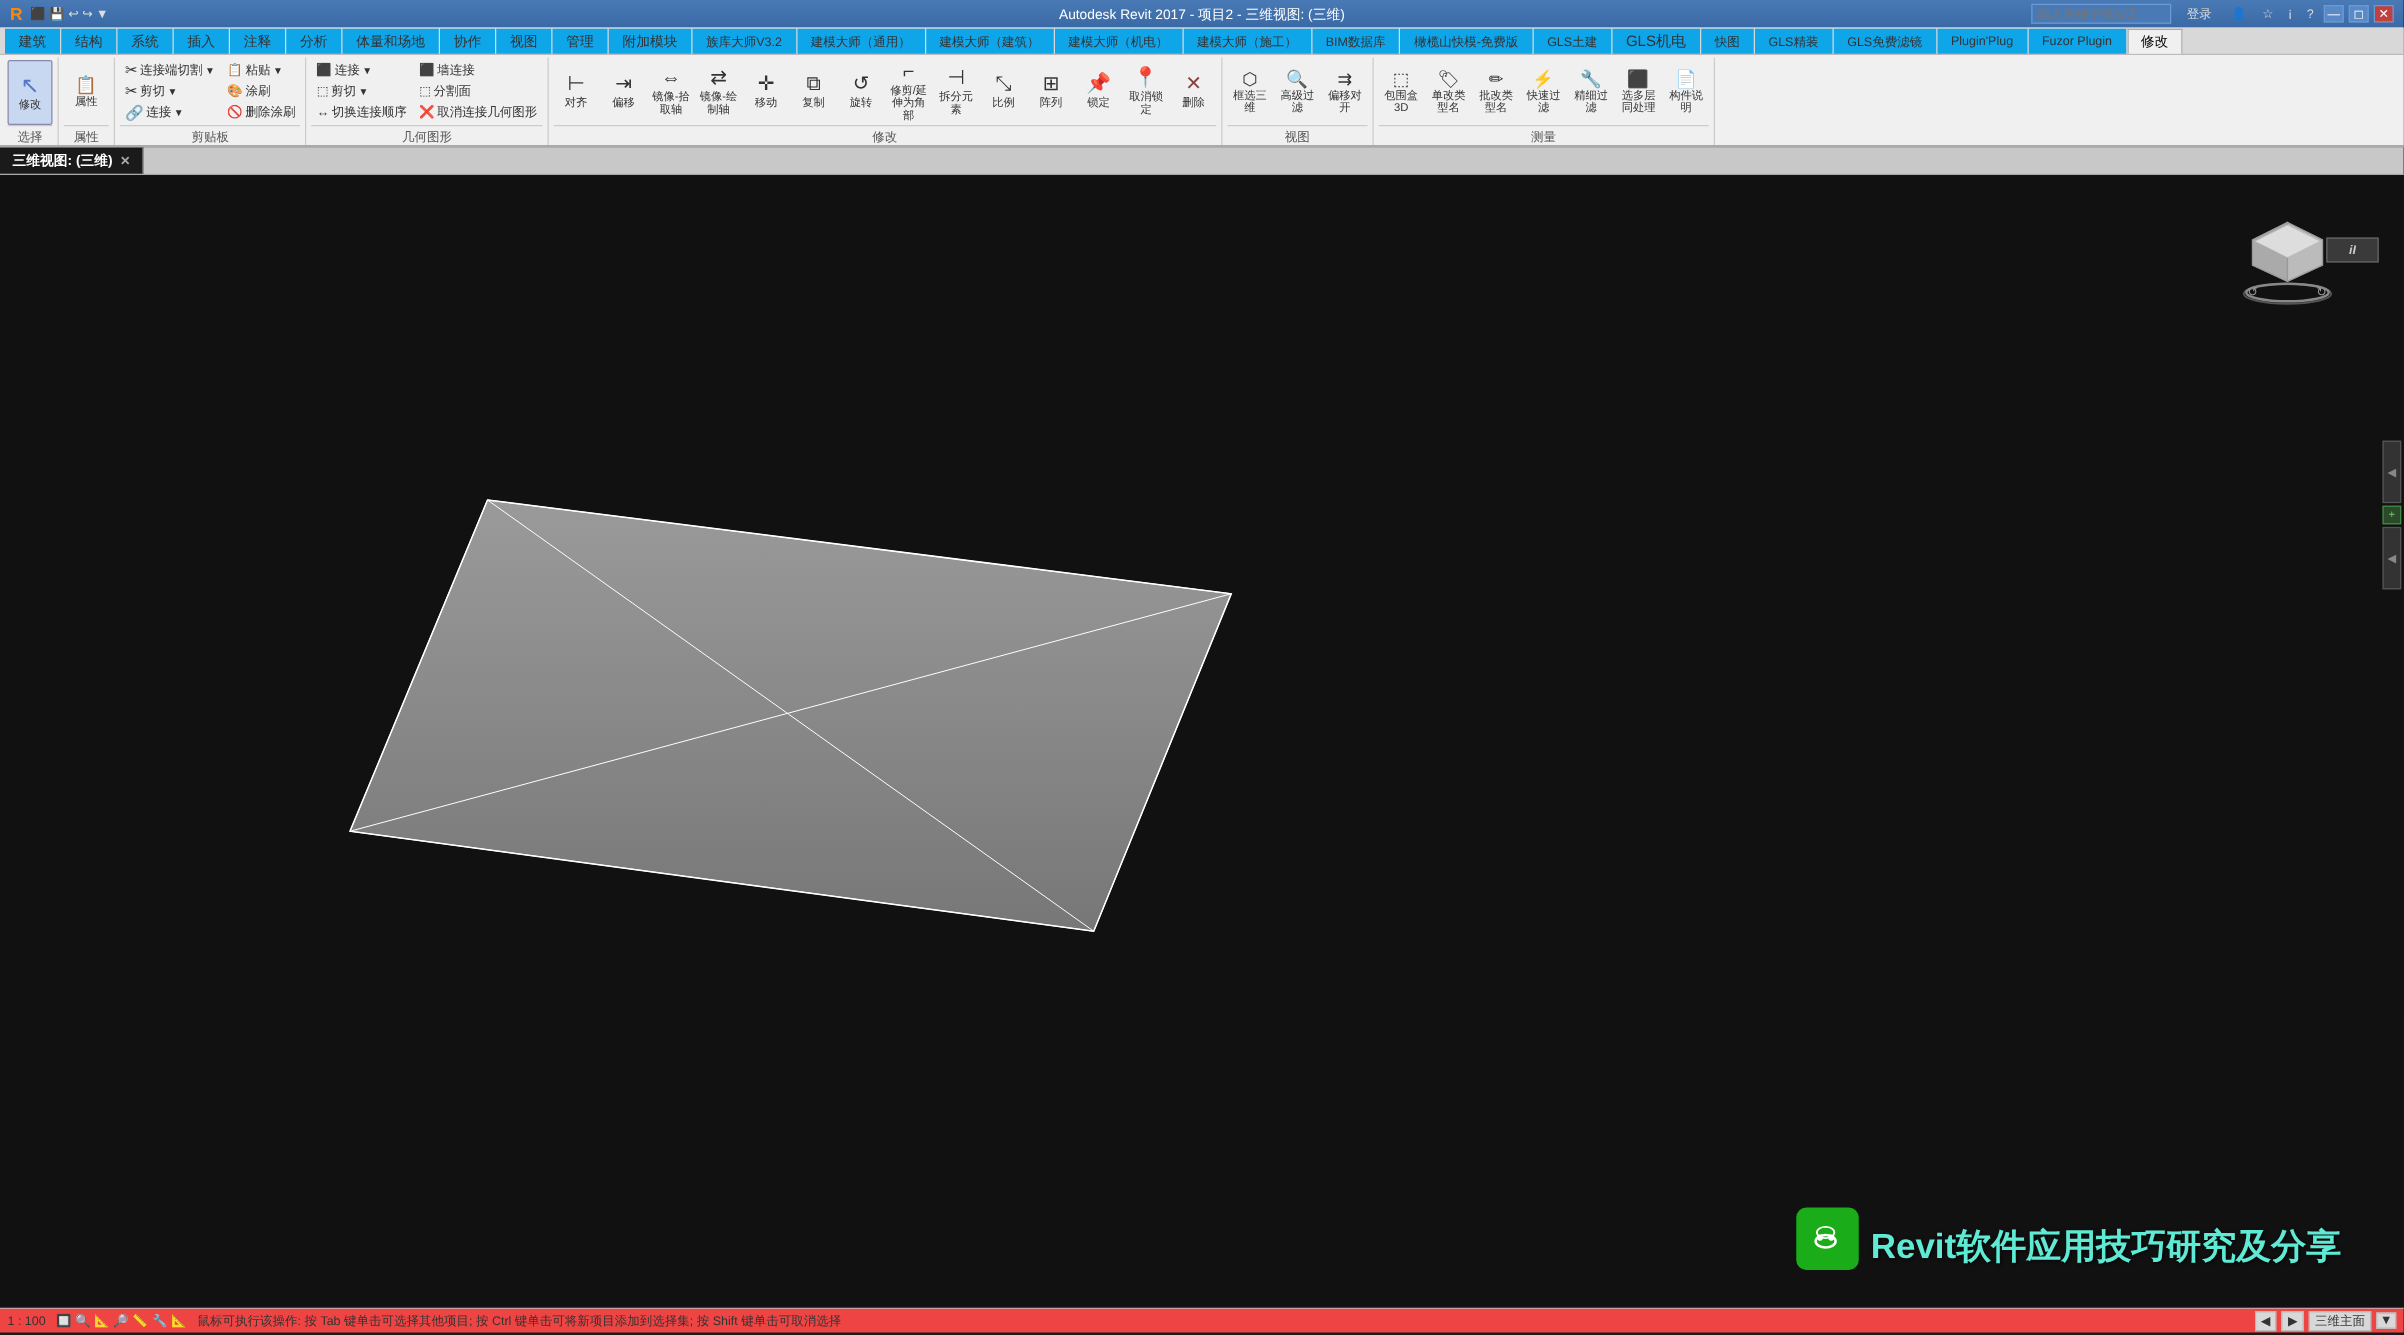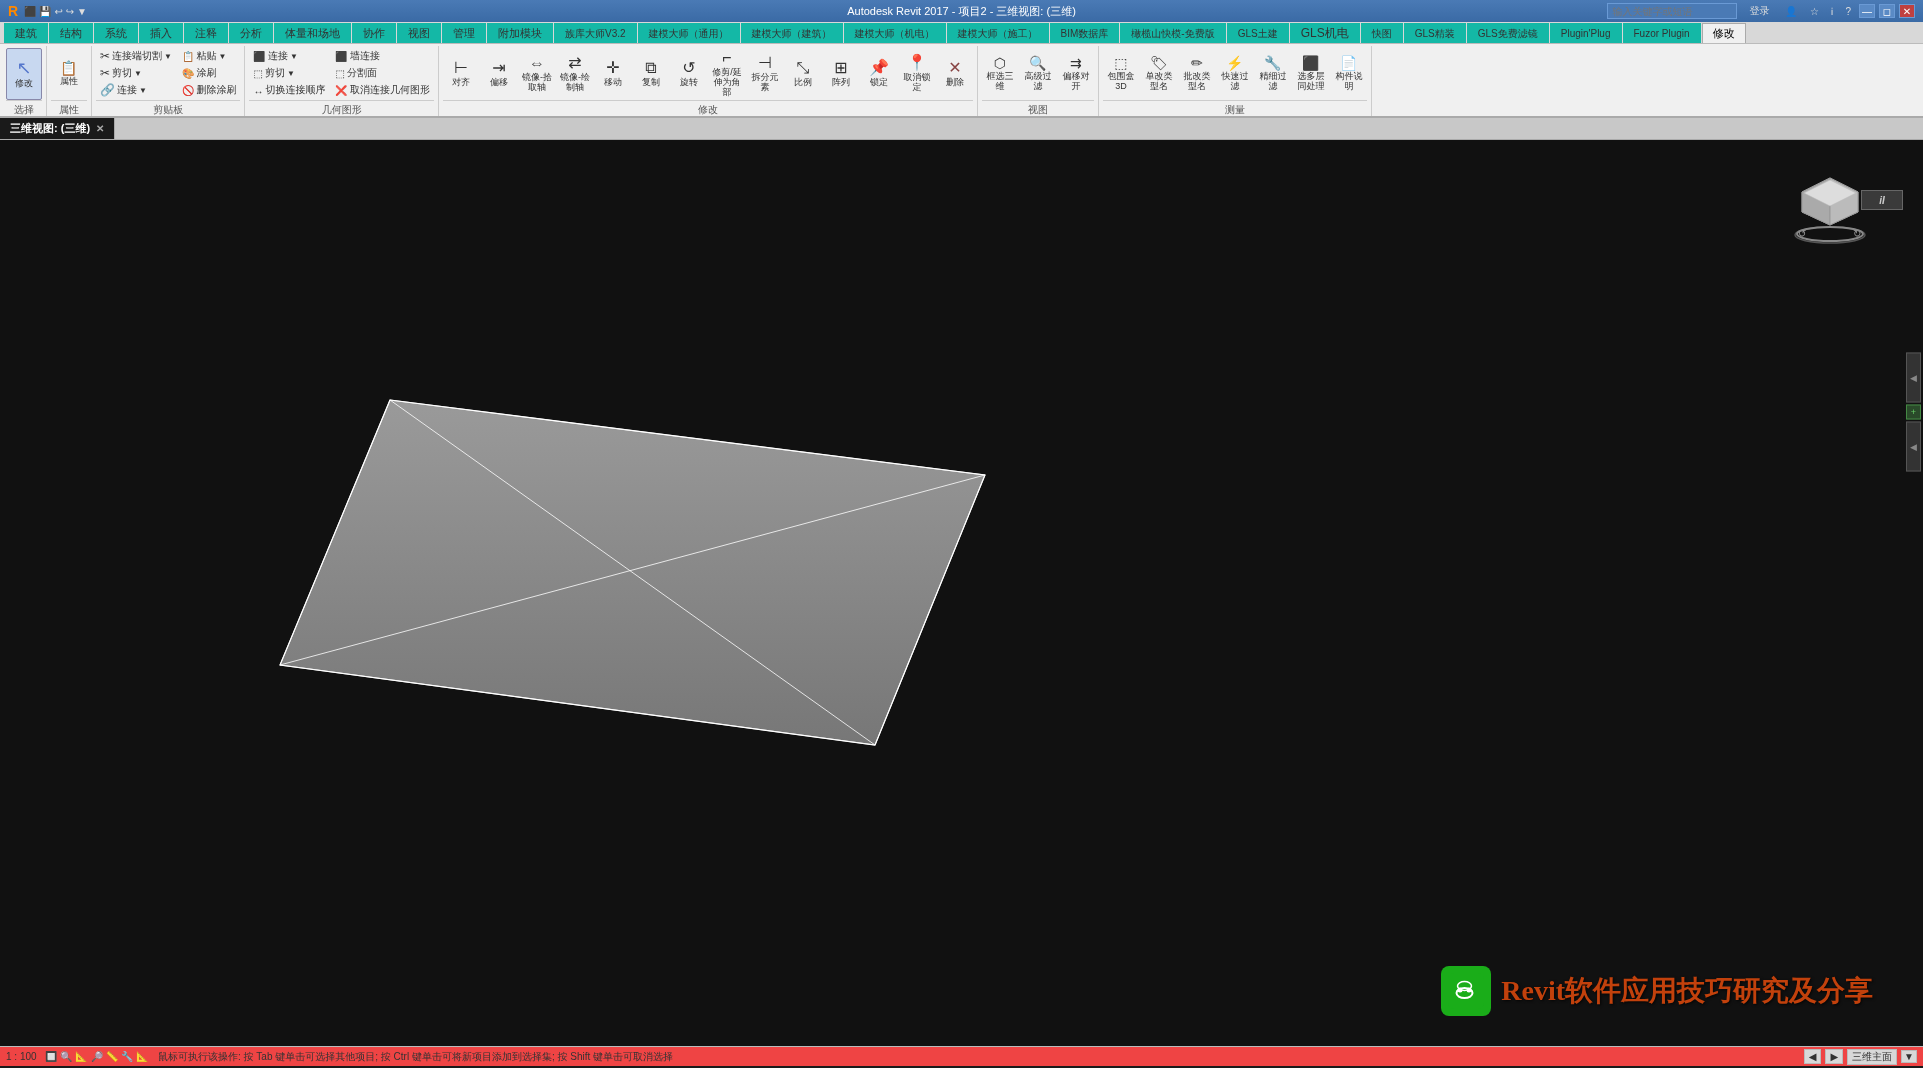--- a/index.html
+++ b/index.html
@@ -72,21 +72,21 @@
       padding: 0 4px;
       gap: 1px;
     }
     .ribbon-tab {
       padding: 2px 10px;
       font-size: 11px;
       color: #333;
       cursor: pointer;
       border: 1px solid transparent;
       border-bottom: none;
-      background: #14b8a6;
+      background: #0ea5e9;
       height: 20px;
       display: flex;
       align-items: center;
     }
     .ribbon-tab.active {
       background: #f0f0f0;
       border-color: #aaa;
       color: #000;
     }
 
@@ -199,27 +199,26 @@
       width: 80px;
       height: 80px;
     }
 
     
     #watermark {
       position: absolute;
       bottom: 30px;
       right: 50px;
       display: flex;
-      align-items: center;
+      align-items: flex-end;
       gap: 10px;
-      color: #c2410c;
+      color: #5eead4;
       font-size: 28px;
       font-weight: bold;
       text-shadow: 1px 1px 3px rgba(0,0,0,0.8);
-      font-family: Liberation Serif, serif;
     }
     #watermark .wechat-icon {
       width: 50px;
       height: 50px;
       background: #1aad19;
       border-radius: 8px;
       display: flex;
       align-items: center;
       justify-content: center;
       font-size: 30px;
@@ -346,21 +345,21 @@
 
 <div id="titlebar">
   <div class="title-left">
     <span style="font-size:14px;font-weight:bold;color:#ff8800;">R</span>
     <span style="font-size:10px;color:#ddd;">
       ⬛ 💾 ↩ ↪ ▼
     </span>
   </div>
   <div class="title-center">Autodesk Revit 2017 - 项目2 - 三维视图: (三维)</div>
   <div class="title-right">
-    <input type="text" style="width: 130px; height: 16px; font-size: 10px; padding: 0px 4px; background: rgb(74, 122, 181); border: 1px solid rgb(106, 154, 213); color: rgb(204, 204, 204);" placeholder="输入关键字或短语">
+    <input type="text" style="width: 112px; height: 16px; font-size: 10px; padding: 0px 4px; background: rgb(74, 122, 181); border: 1px solid rgb(106, 154, 213); color: rgb(204, 204, 204);" placeholder="输入关键字或短语">
     <span style="font-size:10px;color:#ddd;margin:0 8px;">登录</span>
     <span style="font-size:10px;color:#ddd;margin:0 4px;">👤</span>
     <span style="font-size:10px;color:#ddd;margin:0 4px;">☆</span>
     <span style="font-size:10px;color:#ddd;margin:0 4px;">ℹ</span>
     <span style="font-size:10px;color:#ddd;margin:0 4px;">?</span>
     <div class="titlebar-btn">—</div>
     <div class="titlebar-btn">◻</div>
     <div class="titlebar-btn close">✕</div>
   </div>
 </div>

